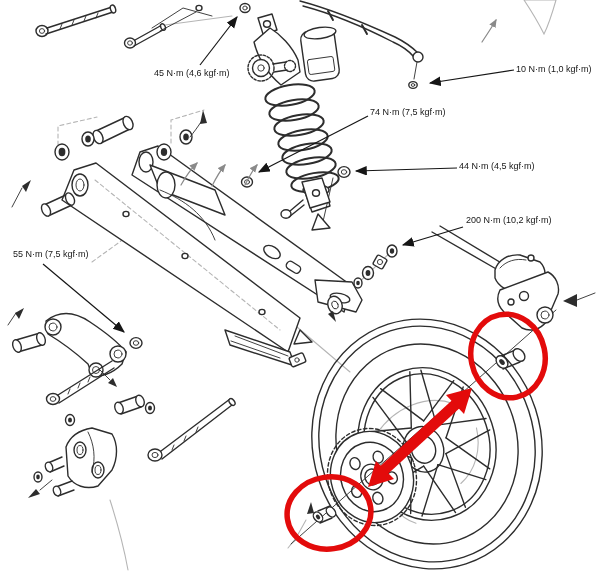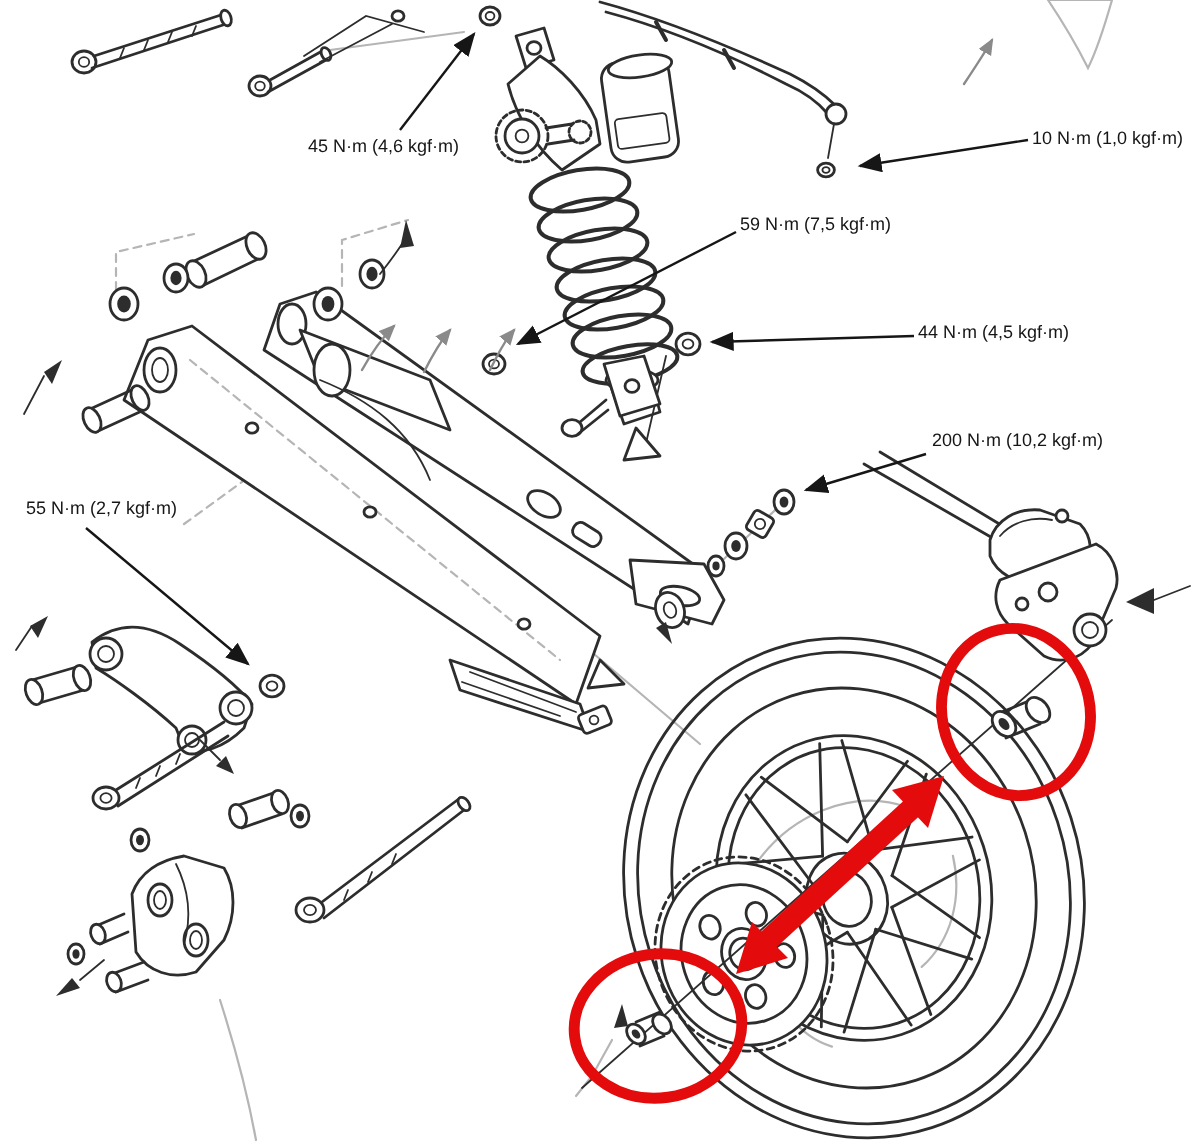--- a/index.html
+++ b/index.html
@@ -332,18 +332,18 @@
     <g>
       <line class="red-stroke" x1="383" y1="471" x2="456" y2="404" stroke-width="11"></line>
       <path class="red-fill" d="M368,487 L394,479 L376,461 Z"></path>
       <path class="red-fill" d="M472,388 L464,414 L446,395 Z"></path>
     </g>
   </g>
 </svg>
 
 <div class="torque-label" style="left:154px;top:68px;">45 N·m (4,6 kgf·m)</div>
 <div class="torque-label" style="left:516px;top:64px;text-align:right;">10 N·m (1,0 kgf·m)</div>
-<div class="torque-label" style="left:370px;top:107px;">59 N·m (7,5 kgf·m)</div>
+<div class="torque-label" style="left:370px;top:107px;">74 N·m (7,5 kgf·m)</div>
 <div class="torque-label" style="left:459px;top:161px;text-align:center;">44 N·m (4,5 kgf·m)</div>
 <div class="torque-label" style="left:466px;top:215px;">200 N·m (10,2 kgf·m)</div>
-<div class="torque-label" style="left:13px;top:249px;">55 N·m (2,7 kgf·m)</div>
+<div class="torque-label" style="left:13px;top:249px;">55 N·m (7,5 kgf·m)</div>
 
 </div>
 
 </body></html>

